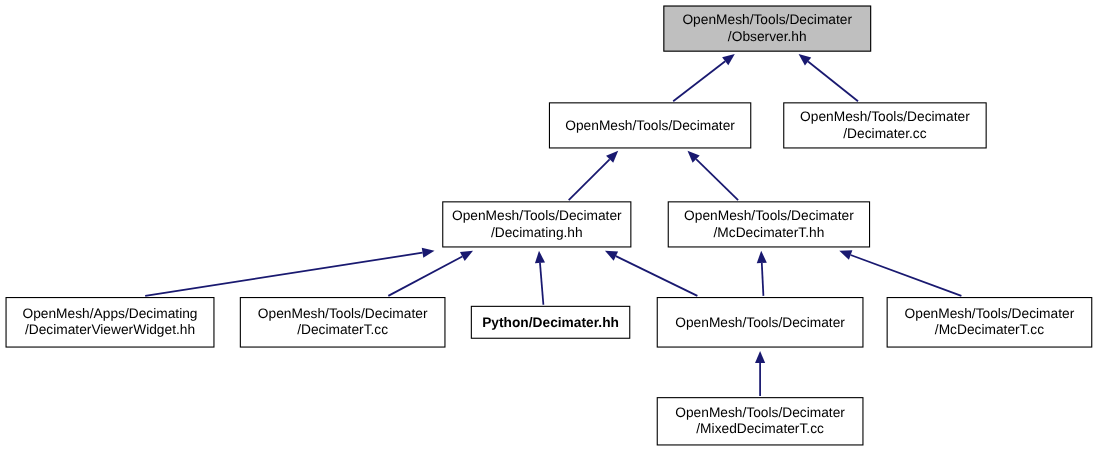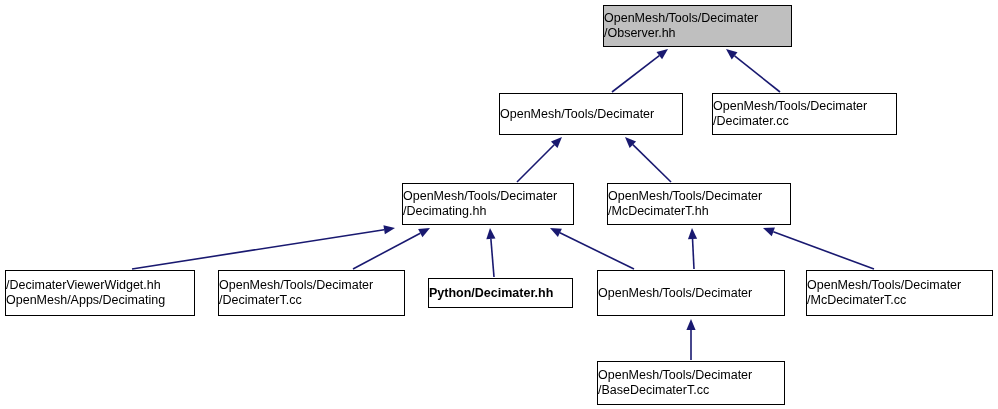--- a/index.html
+++ b/index.html
@@ -28,21 +28,21 @@
     position: absolute;
     box-sizing: border-box;
     border: 1px solid #000000;
     background: #ffffff;
     color: #000000;
     font-size: 12.5px;
     line-height: 15px;
     text-align: center;
     display: flex;
     flex-direction: column;
-    align-items: flex-start;
+    align-items: center;
     justify-content: center;
     white-space: pre;
     letter-spacing: 0px;
   }
   .graph-node.highlight {
     background: #bfbfbf;
     border: 1px solid #000000;
   }
   .node-line {
     display: block;
@@ -75,20 +75,20 @@
       <polygon points="763,228 774.9124435162173,227.4963240397513 771.7247493516904,236.12642287542178" fill="#191970"></polygon>
       <line x1="691" y1="360" x2="691" y2="330" stroke="#191970" stroke-width="1.6"></line>
       <polygon points="691,319 695.6,330 686.4,330" fill="#191970"></polygon>
     </svg>
   <div id="node-layer">
       <div class="graph-node highlight" style="left: 603px; top: 5px; width: 189px; height: 42px;"><span class="node-line">OpenMesh/Tools/Decimater</span><span class="node-line">/Observer.hh</span></div>
       <div class="graph-node" style="left: 499px; top: 93px; width: 184px; height: 42px;"><span class="node-line">OpenMesh/Tools/Decimater</span></div>
       <div class="graph-node" style="left: 712px; top: 93px; width: 185px; height: 42px;"><span class="node-line">OpenMesh/Tools/Decimater</span><span class="node-line">/Decimater.cc</span></div>
       <div class="graph-node" style="left: 402px; top: 183px; width: 172px; height: 42px;"><span class="node-line">OpenMesh/Tools/Decimater</span><span class="node-line">/Decimating.hh</span></div>
       <div class="graph-node" style="left: 607px; top: 183px; width: 184px; height: 42px;"><span class="node-line">OpenMesh/Tools/Decimater</span><span class="node-line">/McDecimaterT.hh</span></div>
-      <div class="graph-node" style="left: 5px; top: 270px; width: 190px; height: 46px;"><span class="node-line">/DecimaterViewerWidget.hh</span><span class="node-line">OpenMesh/Apps/Decimating</span></div>
+      <div class="graph-node" style="left: 5px; top: 270px; width: 190px; height: 46px;"><span class="node-line">OpenMesh/Apps/Decimating</span><span class="node-line">/DecimaterViewerWidget.hh</span></div>
       <div class="graph-node" style="left: 218px; top: 270px; width: 187px; height: 46px;"><span class="node-line">OpenMesh/Tools/Decimater</span><span class="node-line">/DecimaterT.cc</span></div>
       <div class="graph-node" style="left: 428px; top: 278px; width: 145px; height: 30px; font-weight: bold;"><span class="node-line">Python/Decimater.hh</span></div>
       <div class="graph-node" style="left: 597px; top: 270px; width: 188px; height: 46px;"><span class="node-line">OpenMesh/Tools/Decimater</span></div>
       <div class="graph-node" style="left: 806px; top: 270px; width: 187px; height: 46px;"><span class="node-line">OpenMesh/Tools/Decimater</span><span class="node-line">/McDecimaterT.cc</span></div>
-      <div class="graph-node" style="left: 597px; top: 361px; width: 188px; height: 44px;"><span class="node-line">OpenMesh/Tools/Decimater</span><span class="node-line">/BaseDecimaterT.cc</span></div>
+      <div class="graph-node" style="left: 597px; top: 361px; width: 188px; height: 44px;"><span class="node-line">OpenMesh/Tools/Decimater</span><span class="node-line">/MixedDecimaterT.cc</span></div>
     </div>
 </div>
 
 </body></html>

